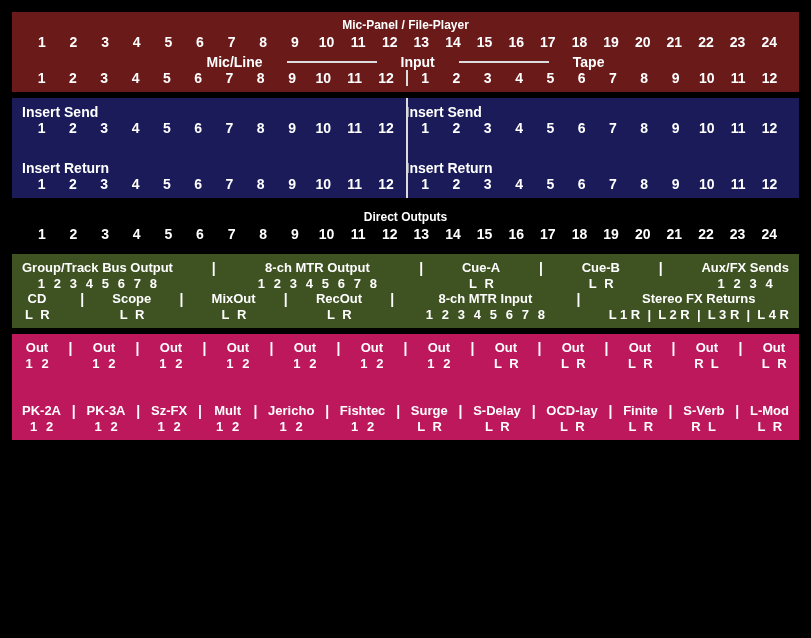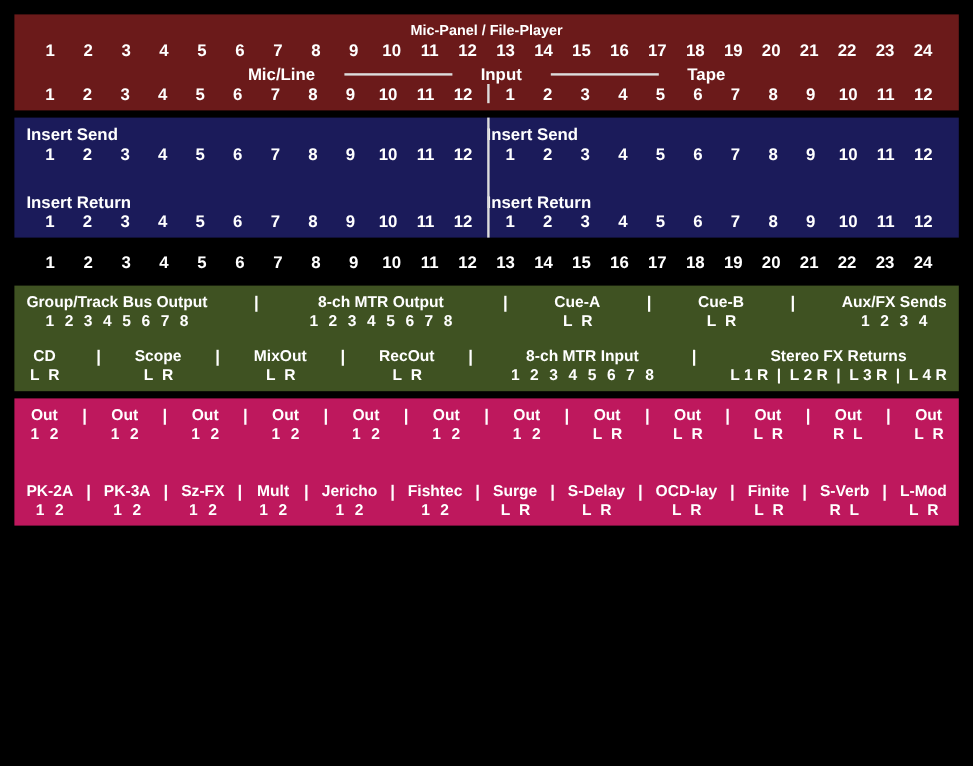--- a/index.html
+++ b/index.html
@@ -24,21 +24,21 @@
 .mid{position:relative}
 .mid::after{content:"";position:absolute;left:50%;top:0;bottom:0;width:2px;background:#ddd}
 .sec{display:flex;gap:4px;justify-content:space-between}
 .grp{display:flex;flex-direction:column;align-items:center}
 .grp .h{font-size:13px;margin-bottom:1px;white-space:nowrap}
 .grp .v{display:flex;gap:2px}
 .grp .v>span{min-width:18px;text-align:center}
 .sep{color:#fff;padding:0 1px}
 .olive,.brown,.black,.navy,.red{font-size:14px}
 .sm .grp .v>span{min-width:14px;font-size:13px}
-.r2{margin-top:14px}
+.r2{}
 .navy .split+.split{margin-top:24px}
 .brown .sec+.sec{margin-top:32px}
 </style>
 </head>
 <body>
 
 <div class="panel red">
   <div class="title">Mic-Panel / File-Player</div>
   <div class="row24" id="red24">
       <span>1</span>
@@ -178,20 +178,21 @@
           <span>9</span>
           <span>10</span>
           <span>11</span>
           <span>12</span>
         </div>
     </div>
   </div>
 </div>
 
 <div class="panel black">
+  <div class="title">Direct Outputs</div>
   <div class="row24" id="blk24">
       <span>1</span>
       <span>2</span>
       <span>3</span>
       <span>4</span>
       <span>5</span>
       <span>6</span>
       <span>7</span>
       <span>8</span>
       <span>9</span>

